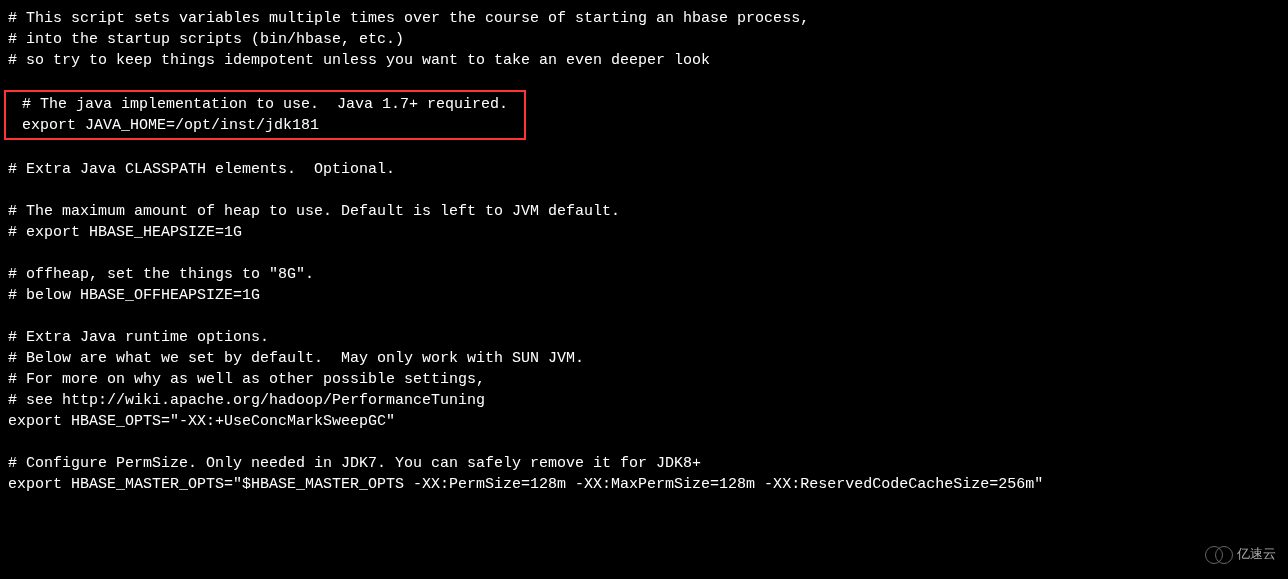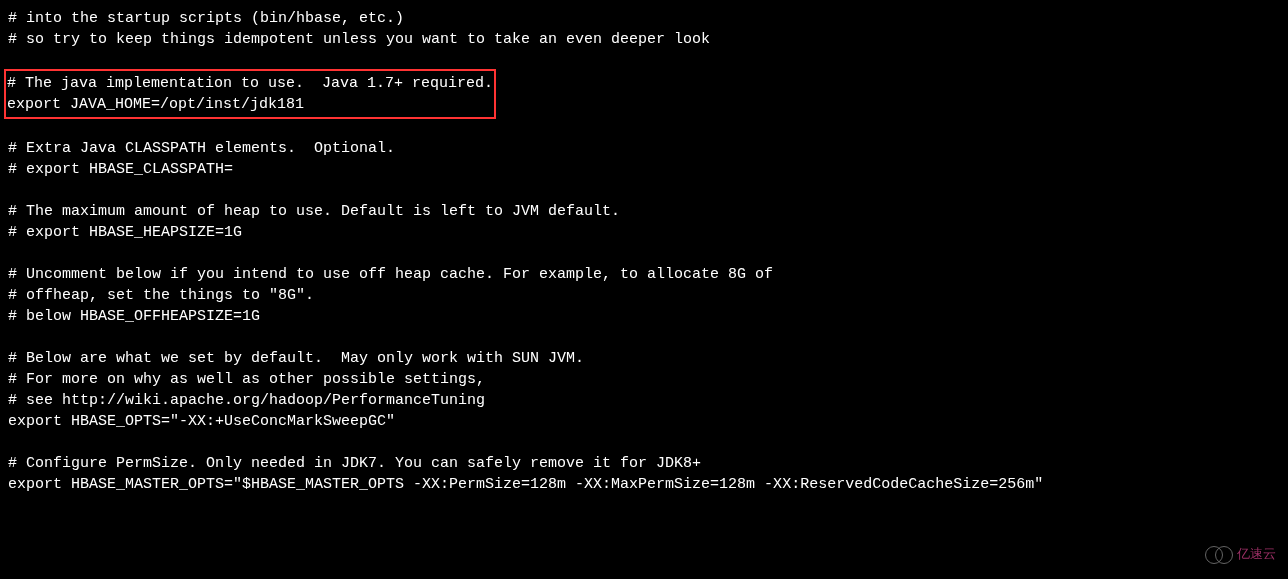--- a/index.html
+++ b/index.html
@@ -19,31 +19,31 @@
       overflow: hidden;
       position: relative;
     }
     .line {
       white-space: pre;
       font-family: inherit;
     }
     .highlighted-box {
       border: 2px solid #ff3333;
       display: inline-block;
-      padding: 2px 1px;
+      padding: 2px 16px;
       margin: -2px -4px;
     }
     .blank-line {
       height: 21px;
     }
     .watermark {
       position: absolute;
       right: 12px;
       bottom: 15px;
-      color: #ec4899;
+      color: #ffffff;
       opacity: 0.65;
       font-family: sans-serif;
       font-size: 13px;
       display: flex;
       align-items: center;
       gap: 4px;
     }
     .watermark-icon {
       width: 28px;
       height: 18px;
@@ -66,35 +66,35 @@
       width: 16px;
       height: 16px;
       left: 10px;
       top: 1px;
     }
   </style>
 </head>
 <body>
 
 <div id="terminal-content">
+    <div class="line"># This script sets variables multiple times over the course of starting an hbase process,</div>
     <div class="line"># into the startup scripts (bin/hbase, etc.)</div>
     <div class="line"># so try to keep things idempotent unless you want to take an even deeper look</div>
     <div class="blank-line"></div>
     <div><div class="highlighted-box"><div class="line"># The java implementation to use.  Java 1.7+ required.</div><div class="line">export JAVA_HOME=/opt/inst/jdk181</div></div></div>
     <div class="blank-line"></div>
     <div class="line"># Extra Java CLASSPATH elements.  Optional.</div>
-    <div class="line"># export HBASE_CLASSPATH=</div>
     <div class="blank-line"></div>
     <div class="line"># The maximum amount of heap to use. Default is left to JVM default.</div>
     <div class="line"># export HBASE_HEAPSIZE=1G</div>
     <div class="blank-line"></div>
-    <div class="line"># Uncomment below if you intend to use off heap cache. For example, to allocate 8G of</div>
     <div class="line"># offheap, set the things to "8G".</div>
     <div class="line"># below HBASE_OFFHEAPSIZE=1G</div>
     <div class="blank-line"></div>
+    <div class="line"># Extra Java runtime options.</div>
     <div class="line"># Below are what we set by default.  May only work with SUN JVM.</div>
     <div class="line"># For more on why as well as other possible settings,</div>
     <div class="line"># see http://wiki.apache.org/hadoop/PerformanceTuning</div>
     <div class="line">export HBASE_OPTS="-XX:+UseConcMarkSweepGC"</div>
     <div class="blank-line"></div>
     <div class="line"># Configure PermSize. Only needed in JDK7. You can safely remove it for JDK8+</div>
     <div class="line">export HBASE_MASTER_OPTS="$HBASE_MASTER_OPTS -XX:PermSize=128m -XX:MaxPermSize=128m -XX:ReservedCodeCacheSize=256m"</div>
   </div>
 
 <div class="watermark">

